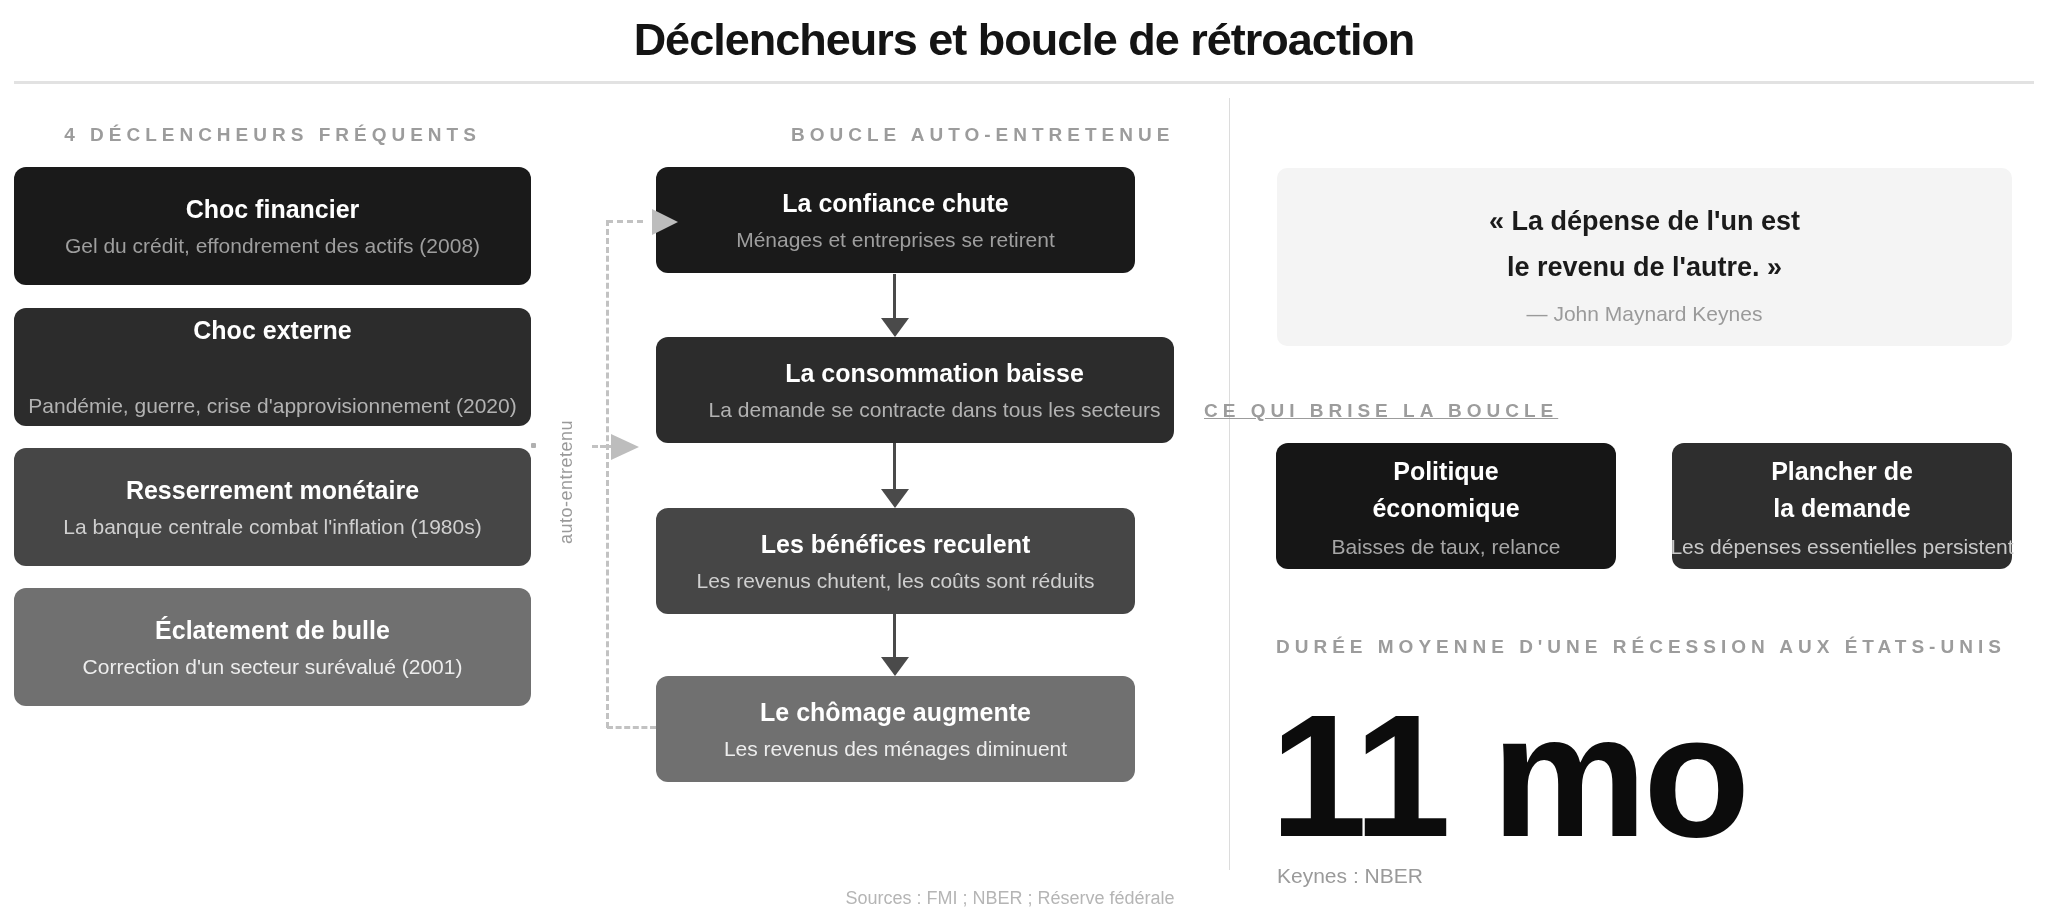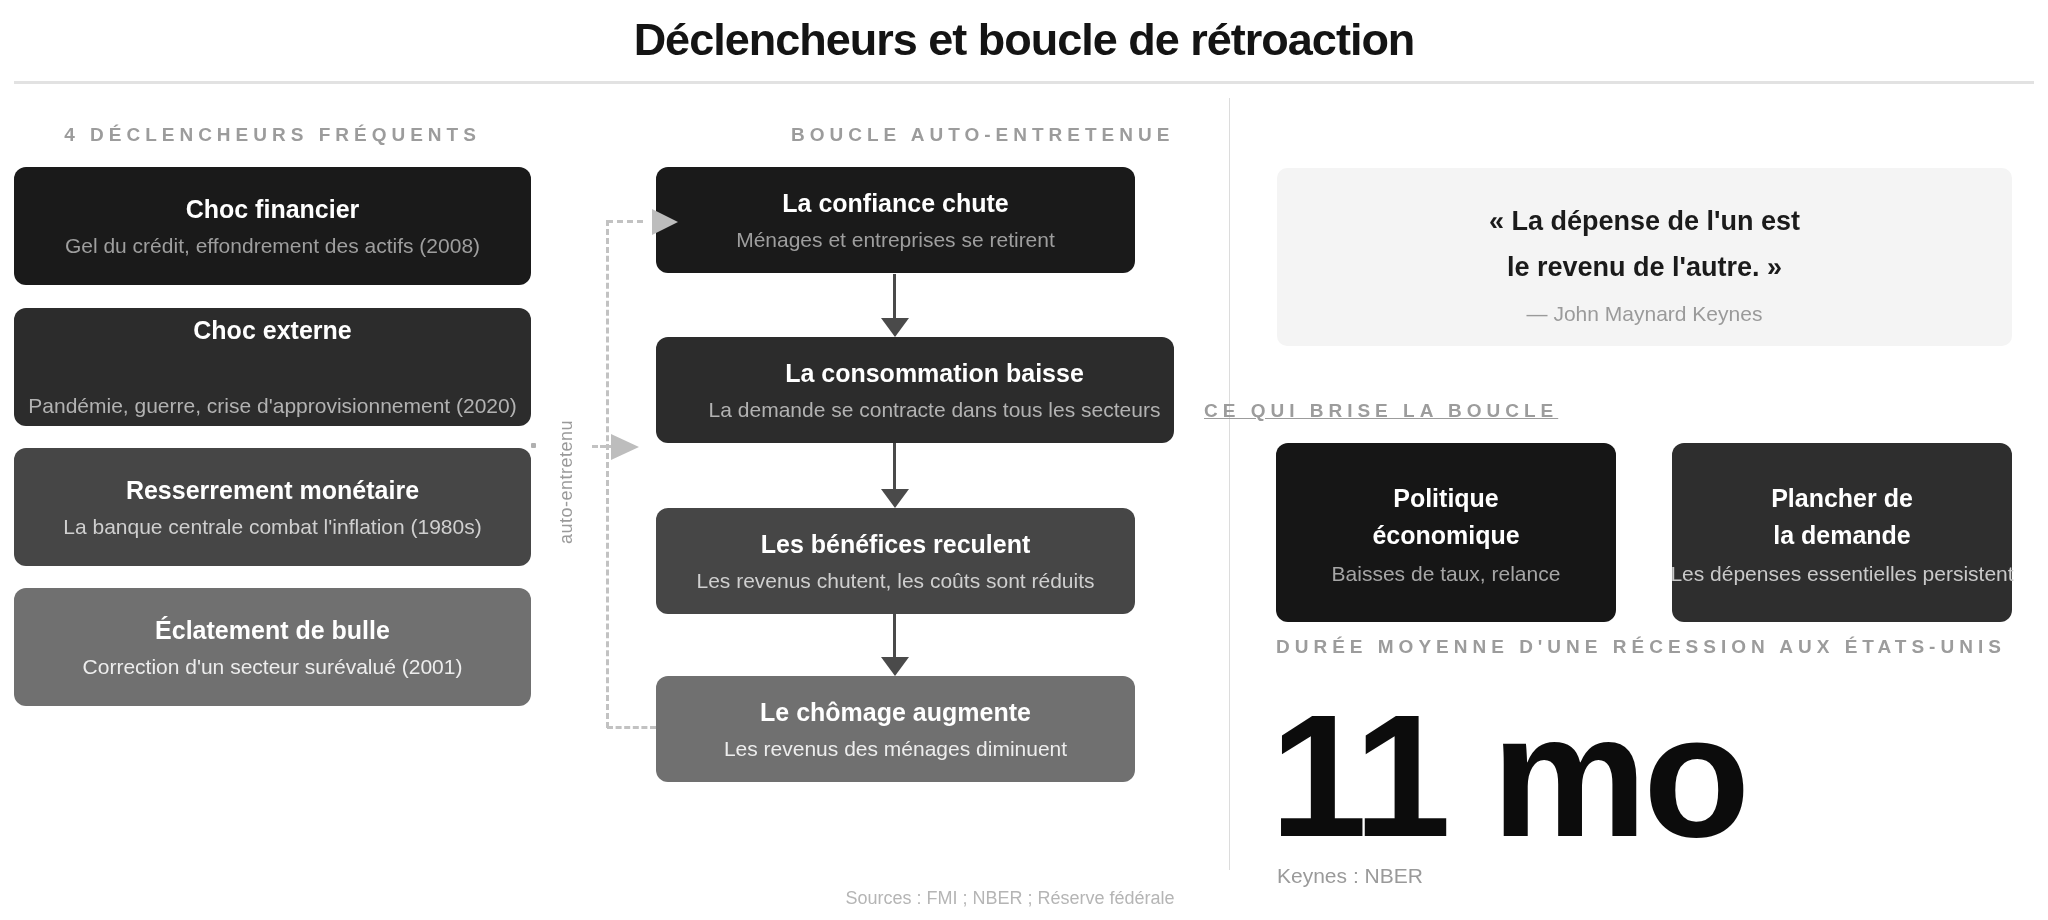--- a/index.html
+++ b/index.html
@@ -65,21 +65,21 @@
   .col-divider { position:absolute; left:1229px; top:98px; width:1px; height:772px; background:#dcdcdc; }
 
   .quote-box {
     position:absolute; left:1277px; top:168px; width:735px; height:178px;
     border-radius:10px; display:flex; flex-direction:column; justify-content:center; align-items:center;
     padding-top:10px; box-sizing:border-box;
   }
   .quote-line { font-size:27px; font-weight:bold; color:#1b1b1b; line-height:46px; white-space:nowrap; }
   .quote-attr { font-size:21px; color:#9a9a9a; margin-top:12px; white-space:nowrap; }
 
-  .breaker { position:absolute; top:443px; width:340px; height:179px; border-radius:12px; color:#fff;
+  .breaker { position:absolute; top:443px; width:340px; height:126px; border-radius:12px; color:#fff;
     text-align:center; display:flex; flex-direction:column; justify-content:center; align-items:center; }
   .brk1 { left:1276px; } .brk2 { left:1672px; }
   .brk-title { font-size:25px; font-weight:bold; line-height:37px; white-space:nowrap; }
   .brk-sub { font-size:21px; margin-top:8px; white-space:nowrap; }
   .brk1 .brk-sub { color:#a6a6a6; } .brk2 .brk-sub { color:#c9c9c9; }
 
   .stat-value {
     position:absolute; left:1270px; top:688px; font-size:175px; font-weight:bold;
     letter-spacing:-4px; color:#0c0c0c; line-height:1; white-space:nowrap;
   }

